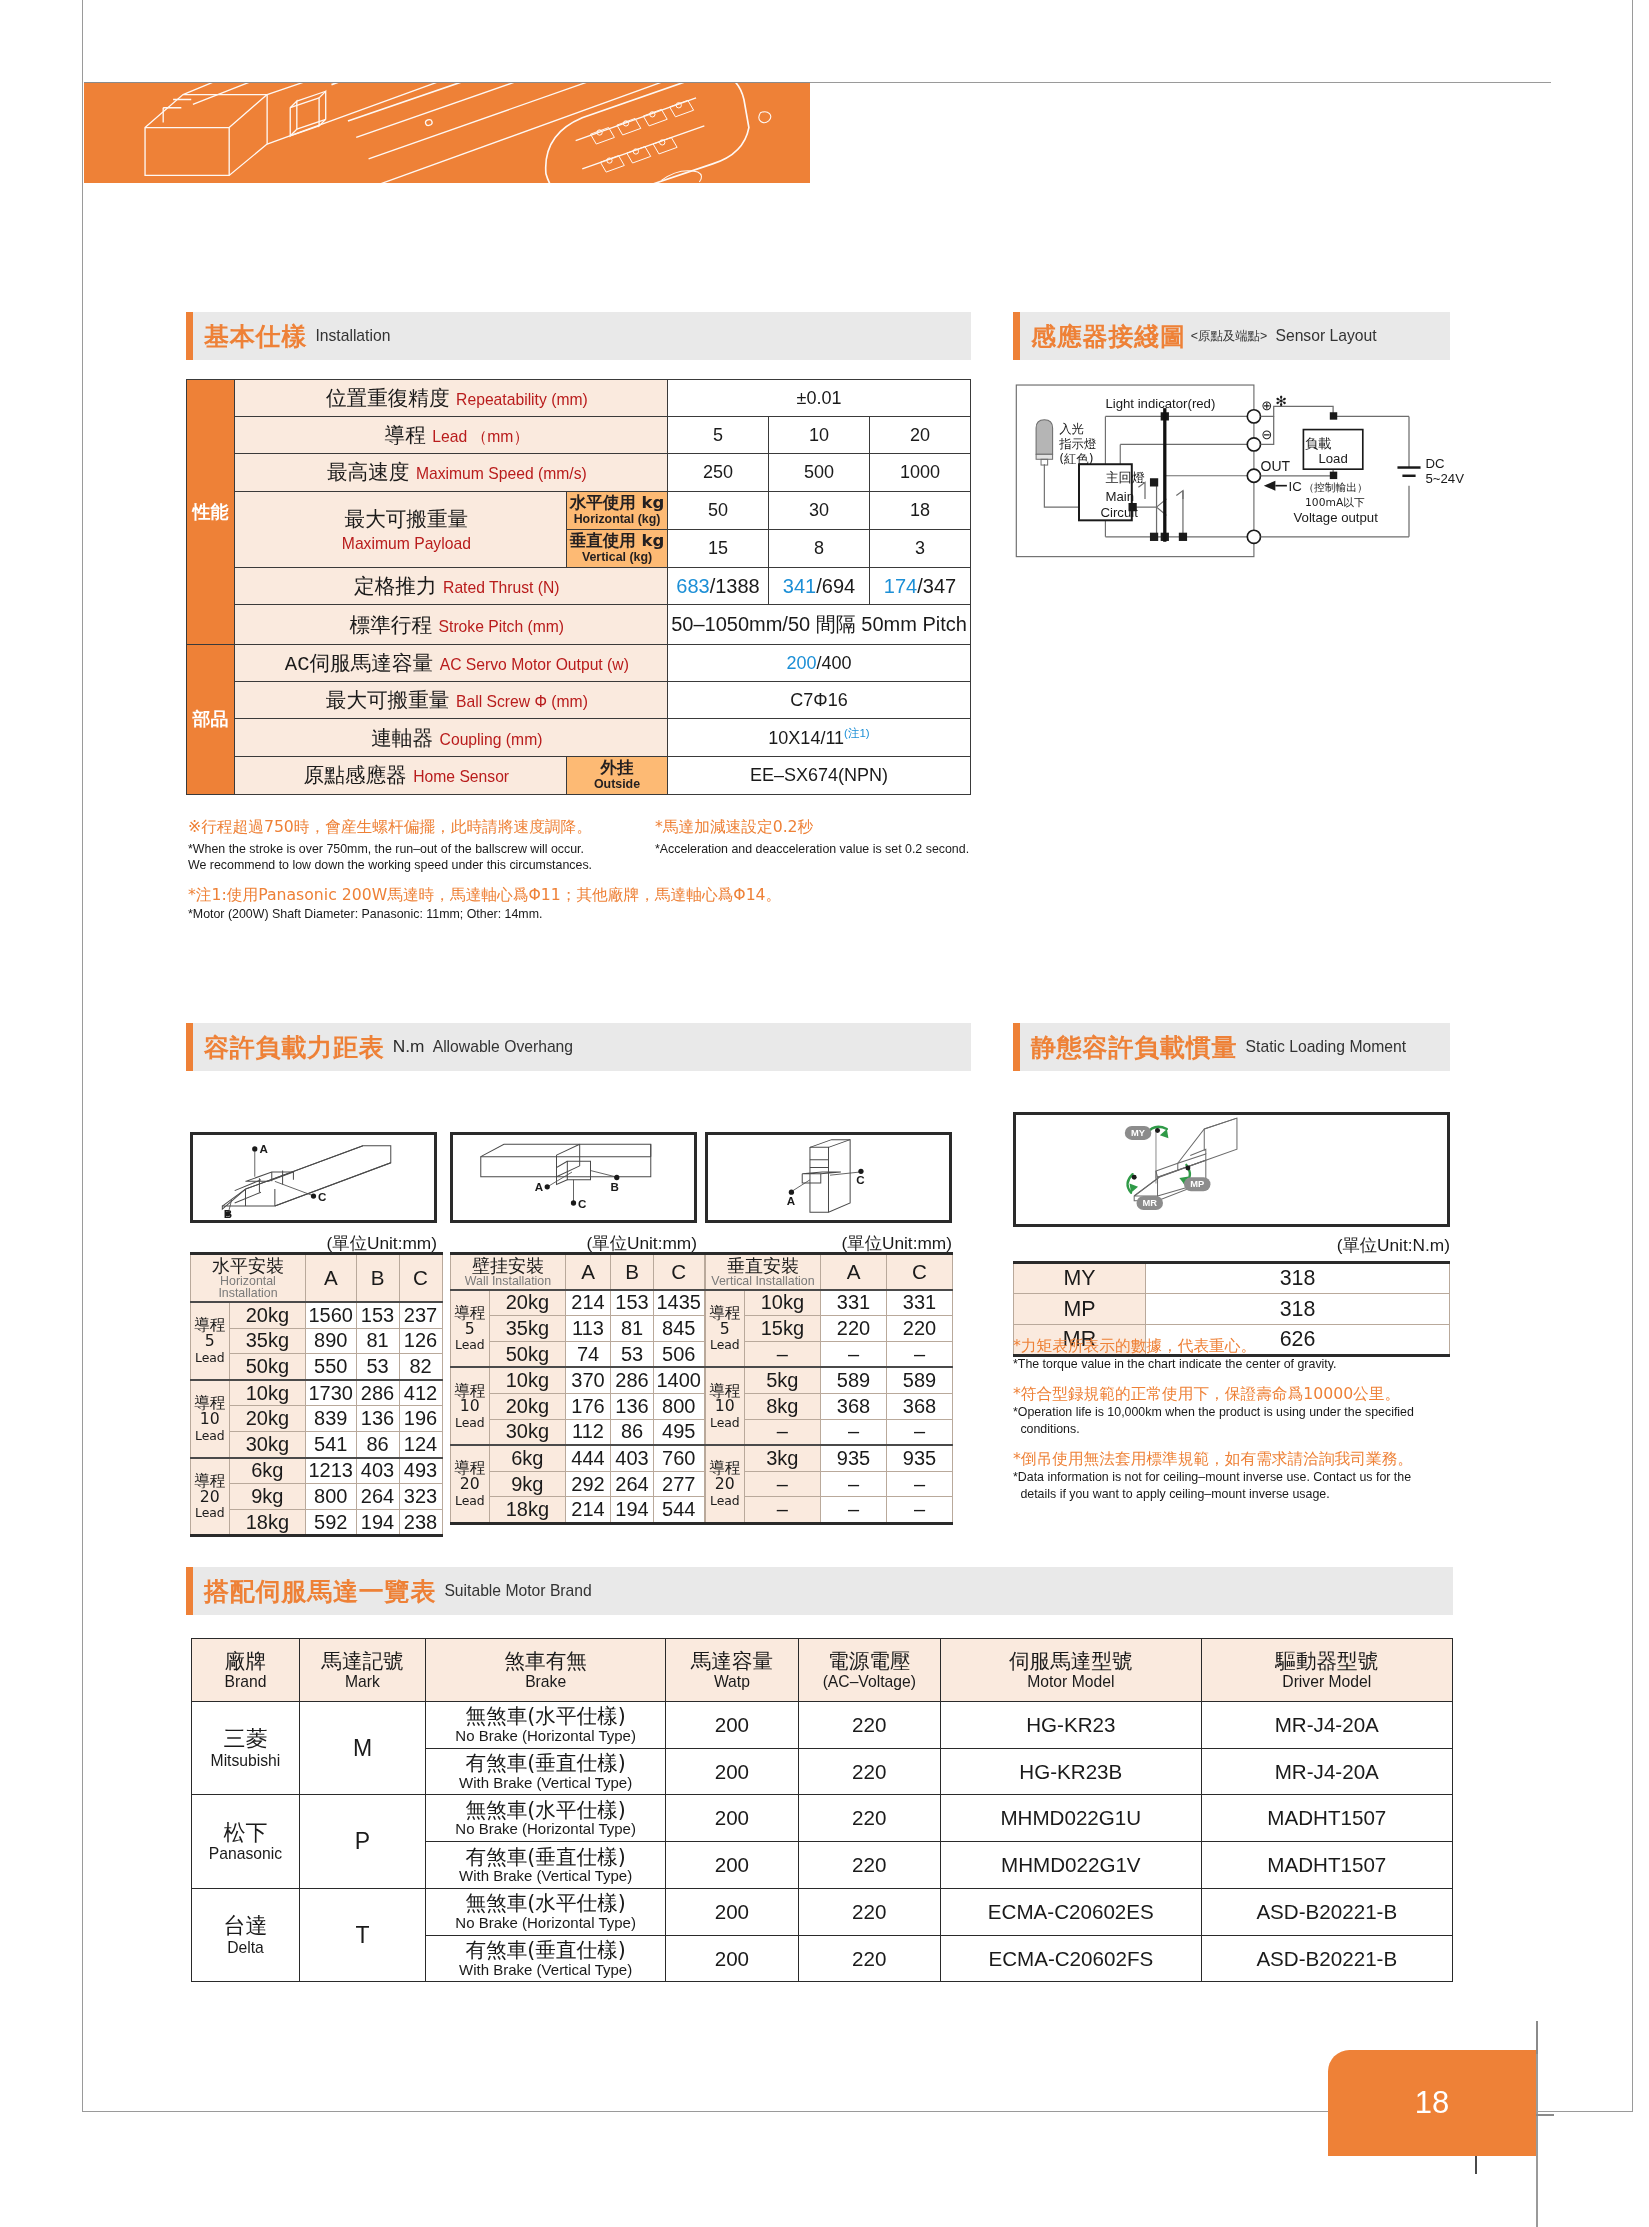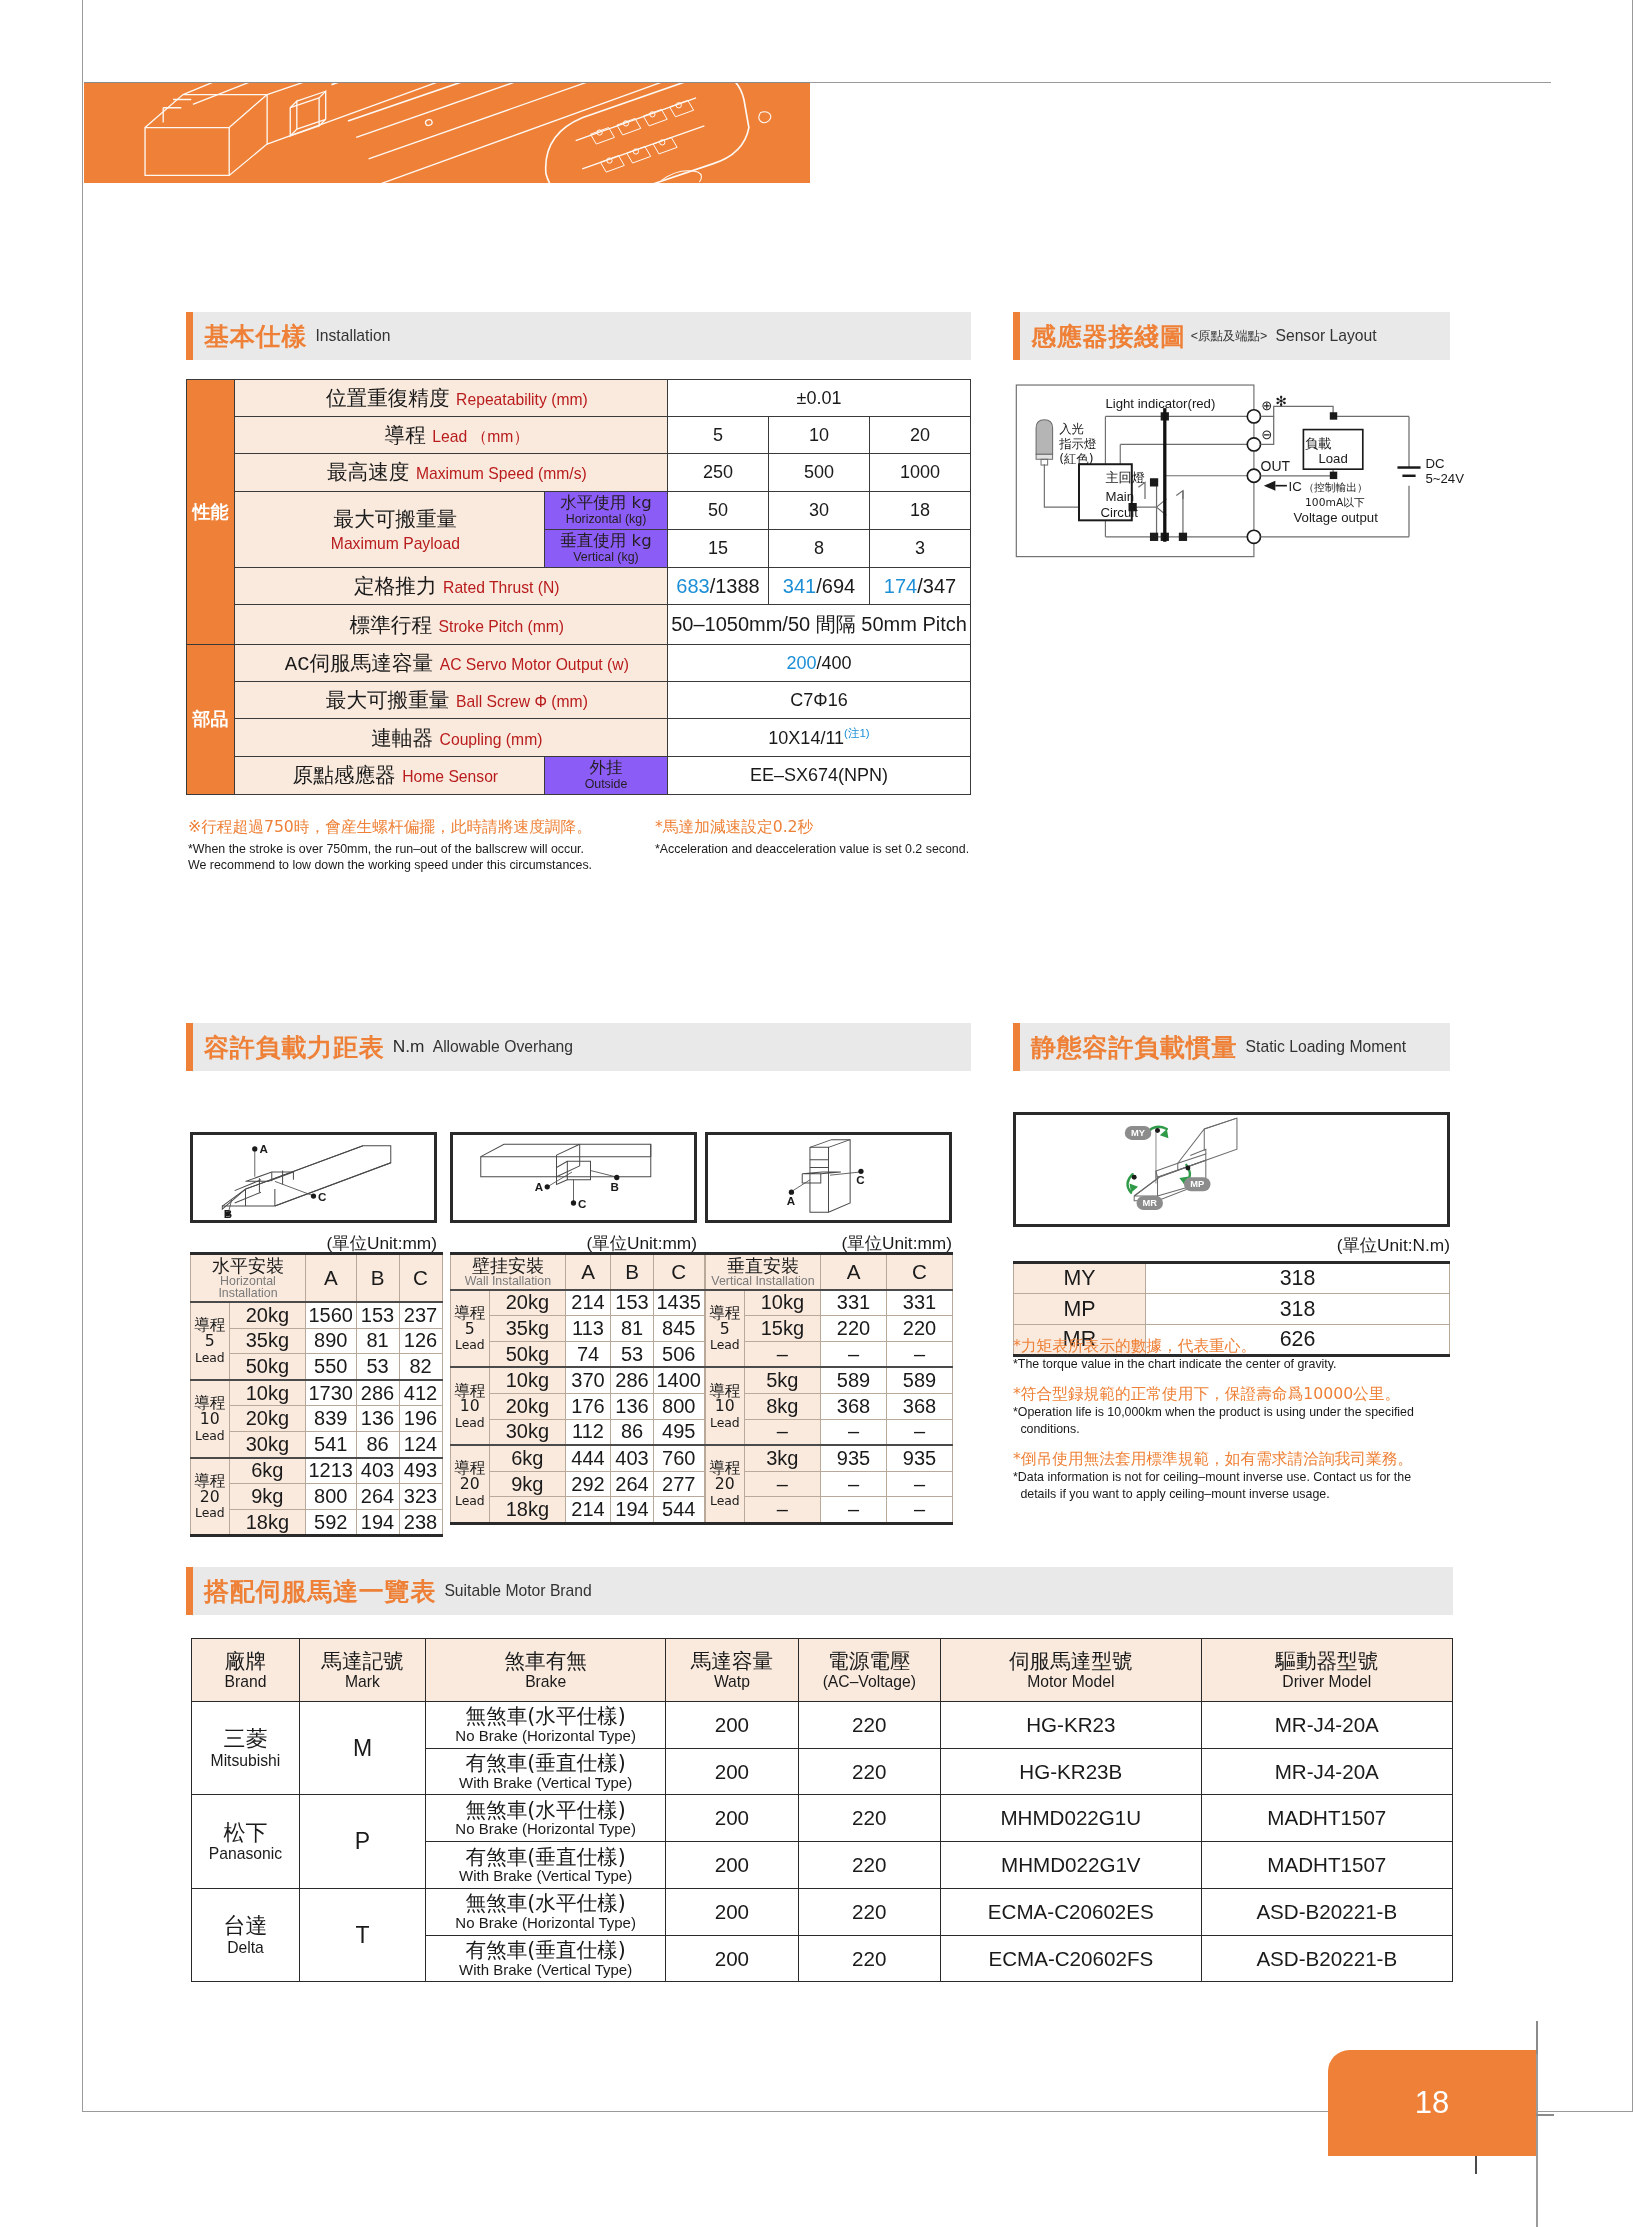--- a/index.html
+++ b/index.html
@@ -124,25 +124,26 @@
     font-family: Liberation Mono, monospace;
     font-size: 20.6px;
     color: #1a1a1a;
   }
   .lbl-en {
     font-size: 15.7px;
     color: #b91c1c;
     margin-left: 6.6px;
   }
   .sub-cell {
-    background: #8b5cf6;
-    width: 123px;
+    background: #fdba74;
+    width: 101px;
     text-align: center;
     padding: 2.5px 1.6px;
     line-height: 1.12;
+    font-weight: bold;
   }
   .sub-cn { font-family: "DejaVu Sans", sans-serif; font-size: 16.5px; display:block; }
   .sub-en { font-size: 12.4px; display:block; }
   .val-cell {
     background: #ffffff;
     text-align: center;
     font-size: 22px;
     padding: 5.8px 1.6px;
     color: #1a1a1a;
   }
@@ -470,20 +471,24 @@
   </div>
   <div class="note-row" style="margin-top:3.3px;">
     <div class="note-col-a">
       <div class="note-en">*When the stroke is over 750mm, the run–out of the ballscrew will occur.</div>
       <div class="note-en"> We recommend to low down the working speed under this circumstances.</div>
     </div>
     <div class="note-col-b">
       <div class="note-en">*Acceleration and deacceleration value is set 0.2 second.</div>
     </div>
   </div>
+  <div style="margin-top:11.5px;">
+    <div class="note-cn">*注1:使用Panasonic 200W馬達時，馬達軸心爲Φ11；其他廠牌，馬達軸心爲Φ14。</div>
+    <div class="note-en">*Motor (200W) Shaft Diameter: Panasonic: 11mm; Other: 14mm.</div>
+  </div>
 </div>
 
 <div class="sec-head" style="left:1013px; top:312px; width:437px;">
   <span class="sec-cn">感應器接綫圖</span>
   <span class="sec-tiny">&lt;原點及端點&gt;</span>
   <span class="sec-sub">Sensor Layout</span>
 </div>
 
 <div id="sensor-box">
 <svg viewBox="0 0 560 230" xmlns="http://www.w3.org/2000/svg">

